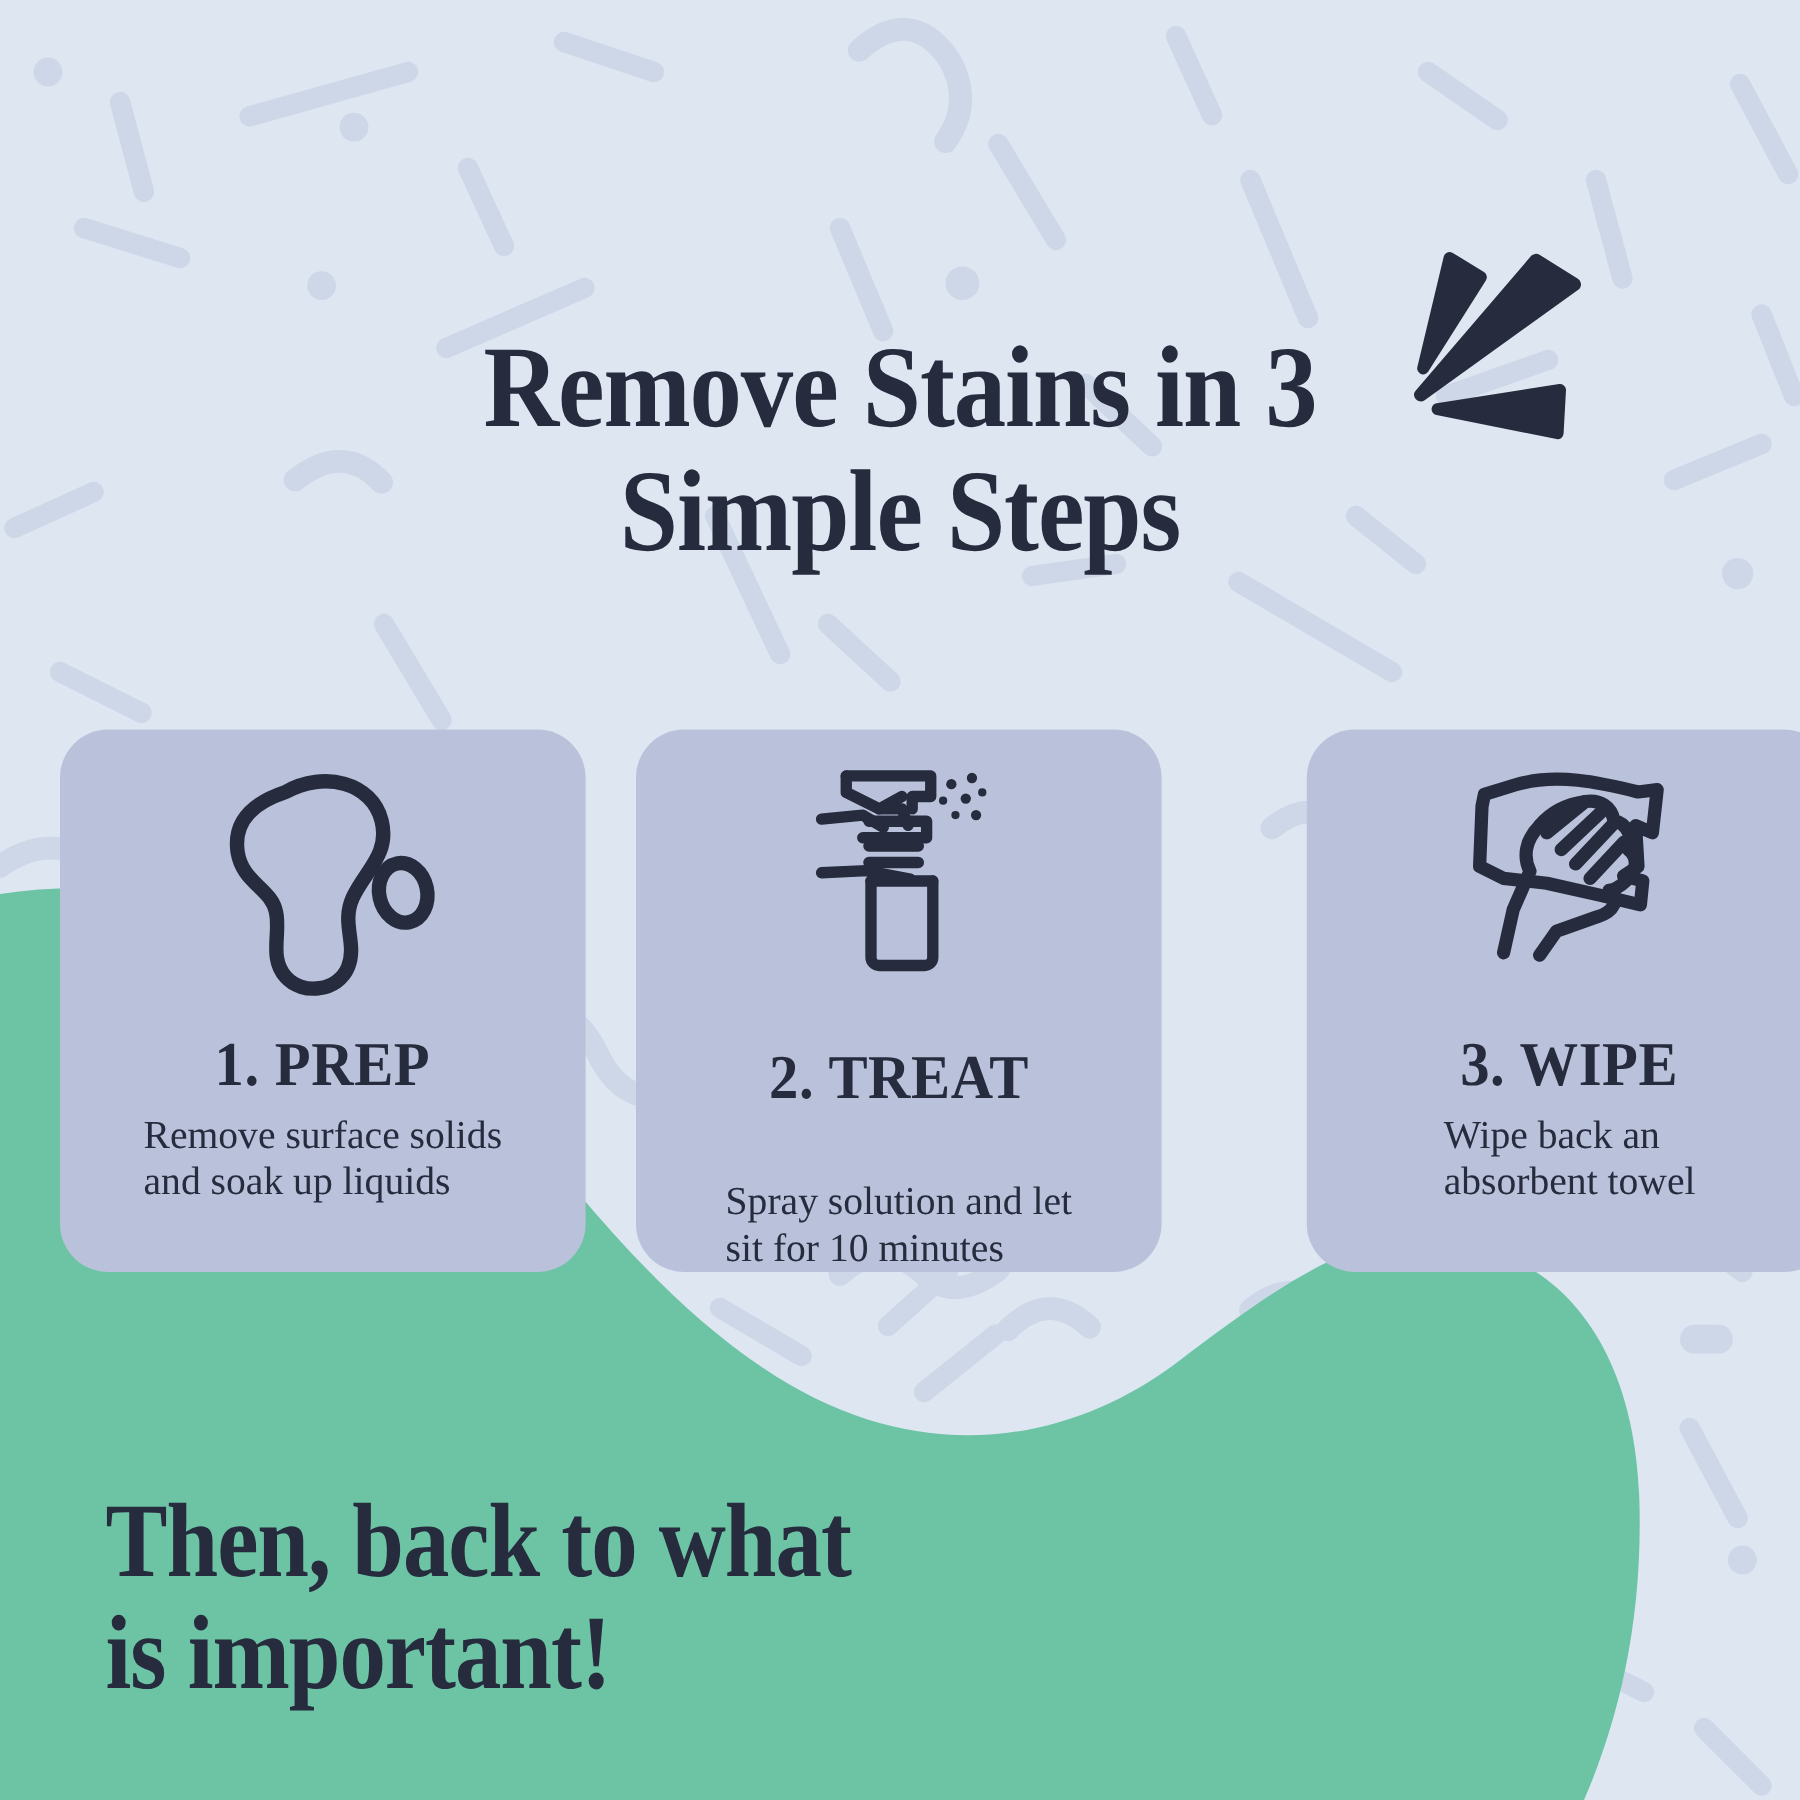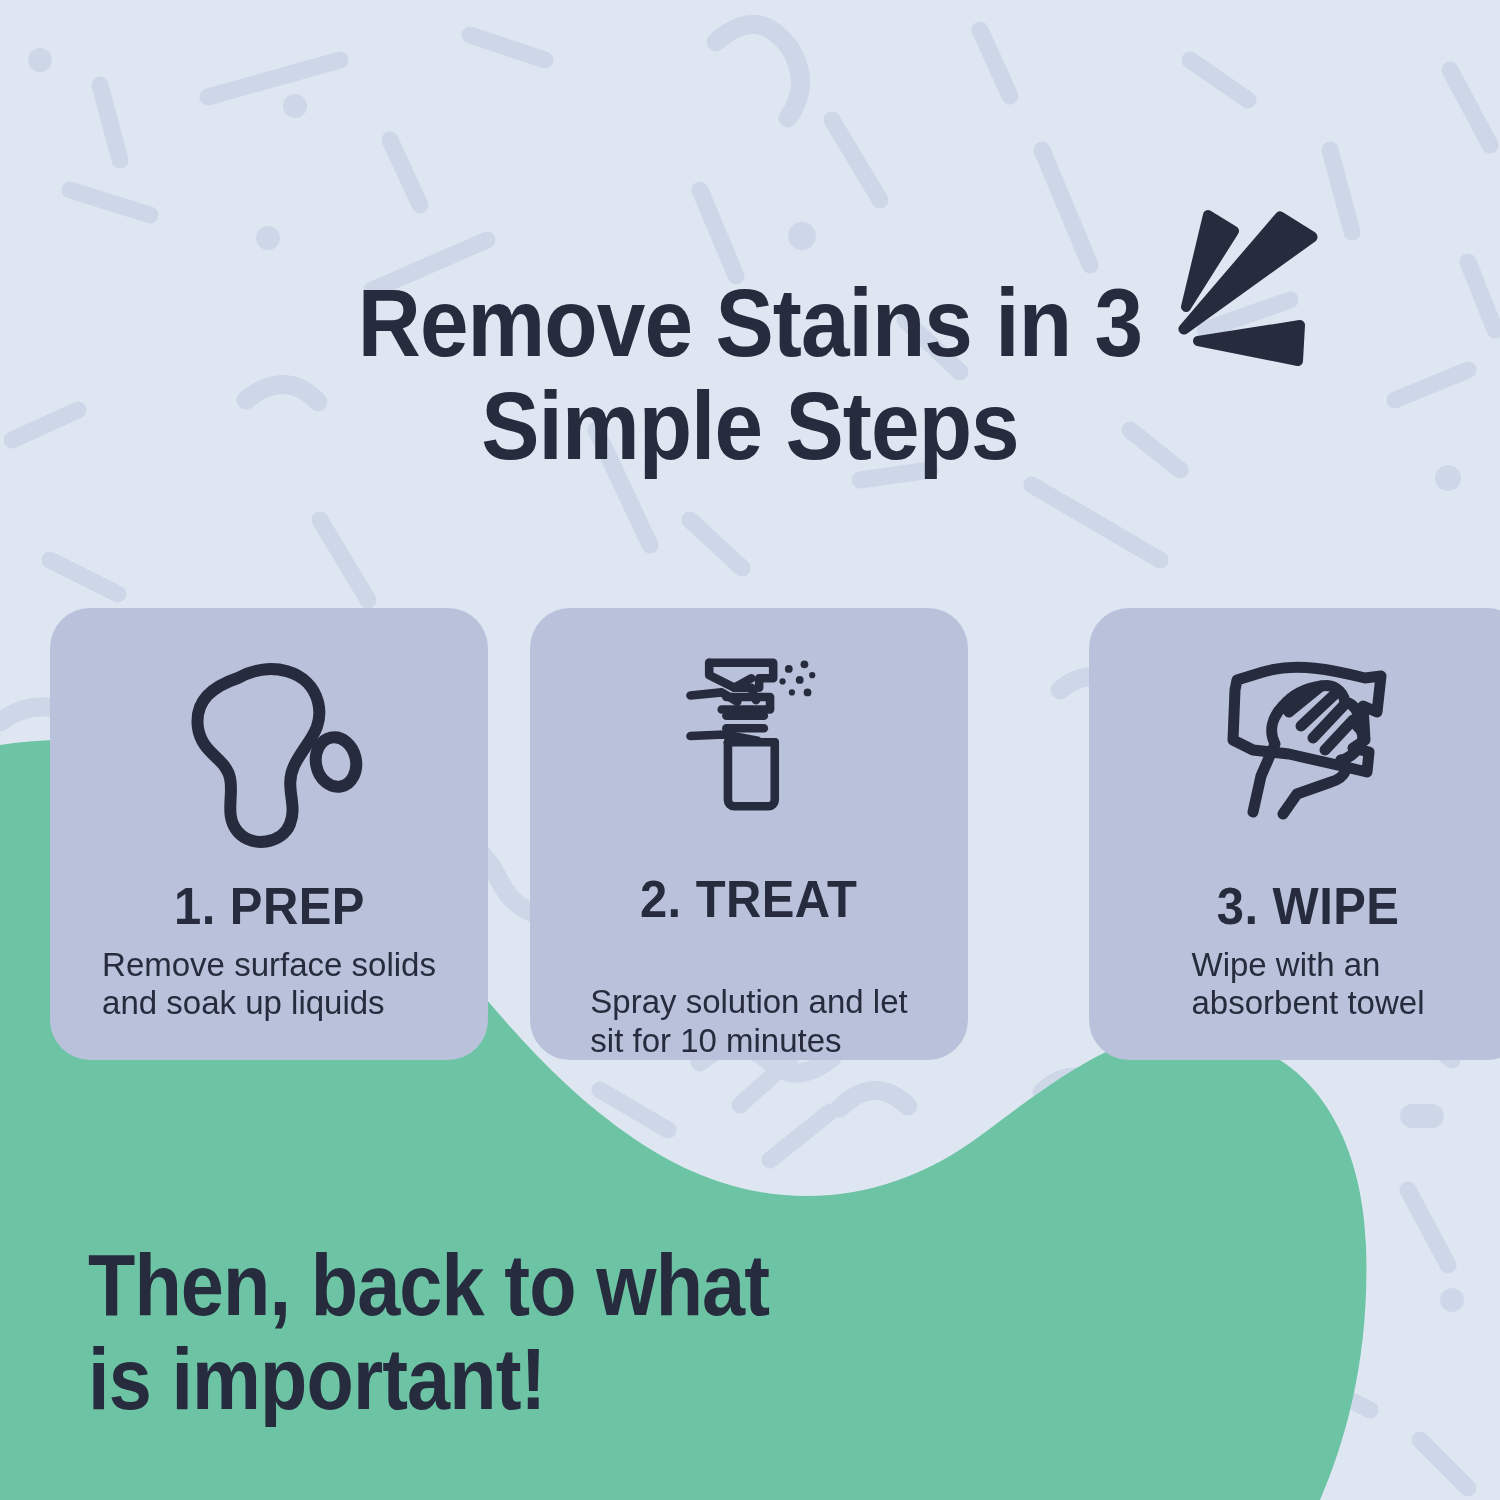--- a/index.html
+++ b/index.html
@@ -2,21 +2,21 @@
 <html><head>
 <meta charset="utf-8">
 <style>
   html,body{margin:0;padding:0;}
   body{
     width:1500px;height:1500px;overflow:hidden;
     background:#dee6f2;
     font-family:"Liberation Sans", sans-serif;
     position:relative;
   }
-  #stage{position:relative;width:1500px;height:1500px;overflow:hidden;}
+  #stage{position:relative;width:1500px;height:1500px;overflow:hidden;font-family:Liberation Serif, serif;}
 
   
   .layer{position:absolute;top:0;left:0;width:1500px;height:1500px;}
   #confetti-layer{z-index:1;}
   #blob-layer{z-index:2;}
   #cards-layer{z-index:4;}
 
   
   #headline{
     position:absolute;
@@ -36,21 +36,21 @@
   
   #burst{position:absolute;left:1160px;top:195px;width:190px;height:185px;z-index:6;}
 
   
   .card{
     position:absolute;
     top:608px;width:438px;height:452px;
     background:#b9c2da;
     border-radius:40px;
     box-sizing:border-box;
-    padding-top:24px;
+    padding-top:6px;
     display:flex;flex-direction:column;align-items:center;
   }
   #card-0{left:50px;}
   #card-1{left:530px;gap:44px;}
   #card-2{left:1054px;margin-left:35px;}
 
   .card-icon{width:230px;height:230px;display:block;margin:12px auto 0 auto;}
   .card-title{
     color:#262b3d;font-weight:bold;font-size:52px;letter-spacing:0.5px;
     margin-top:6px;line-height:1;text-align:center;
@@ -257,21 +257,21 @@
                    M 148 116 C 158 122, 152 134, 138 138
                    L 104 150 L 90 170"></path>
           <path d="M 90 62 C 100 50, 114 44, 128 42
                    C 140 40, 150 46, 152 58
                    C 162 60, 168 70, 164 82
                    C 172 88, 172 100, 162 108
                    C 156 114, 150 116, 148 116"></path>
         </g>
       </svg>
       <div class="card-title">3. WIPE</div>
-      <div class="card-desc">Wipe with an
+      <div class="card-desc">Wipe back an
 absorbent towel</div>
     </div>
   </div>
 
   <div id="footer-text">Then, back to what
 is important!</div>
 
 </div>
 
 </body></html>

